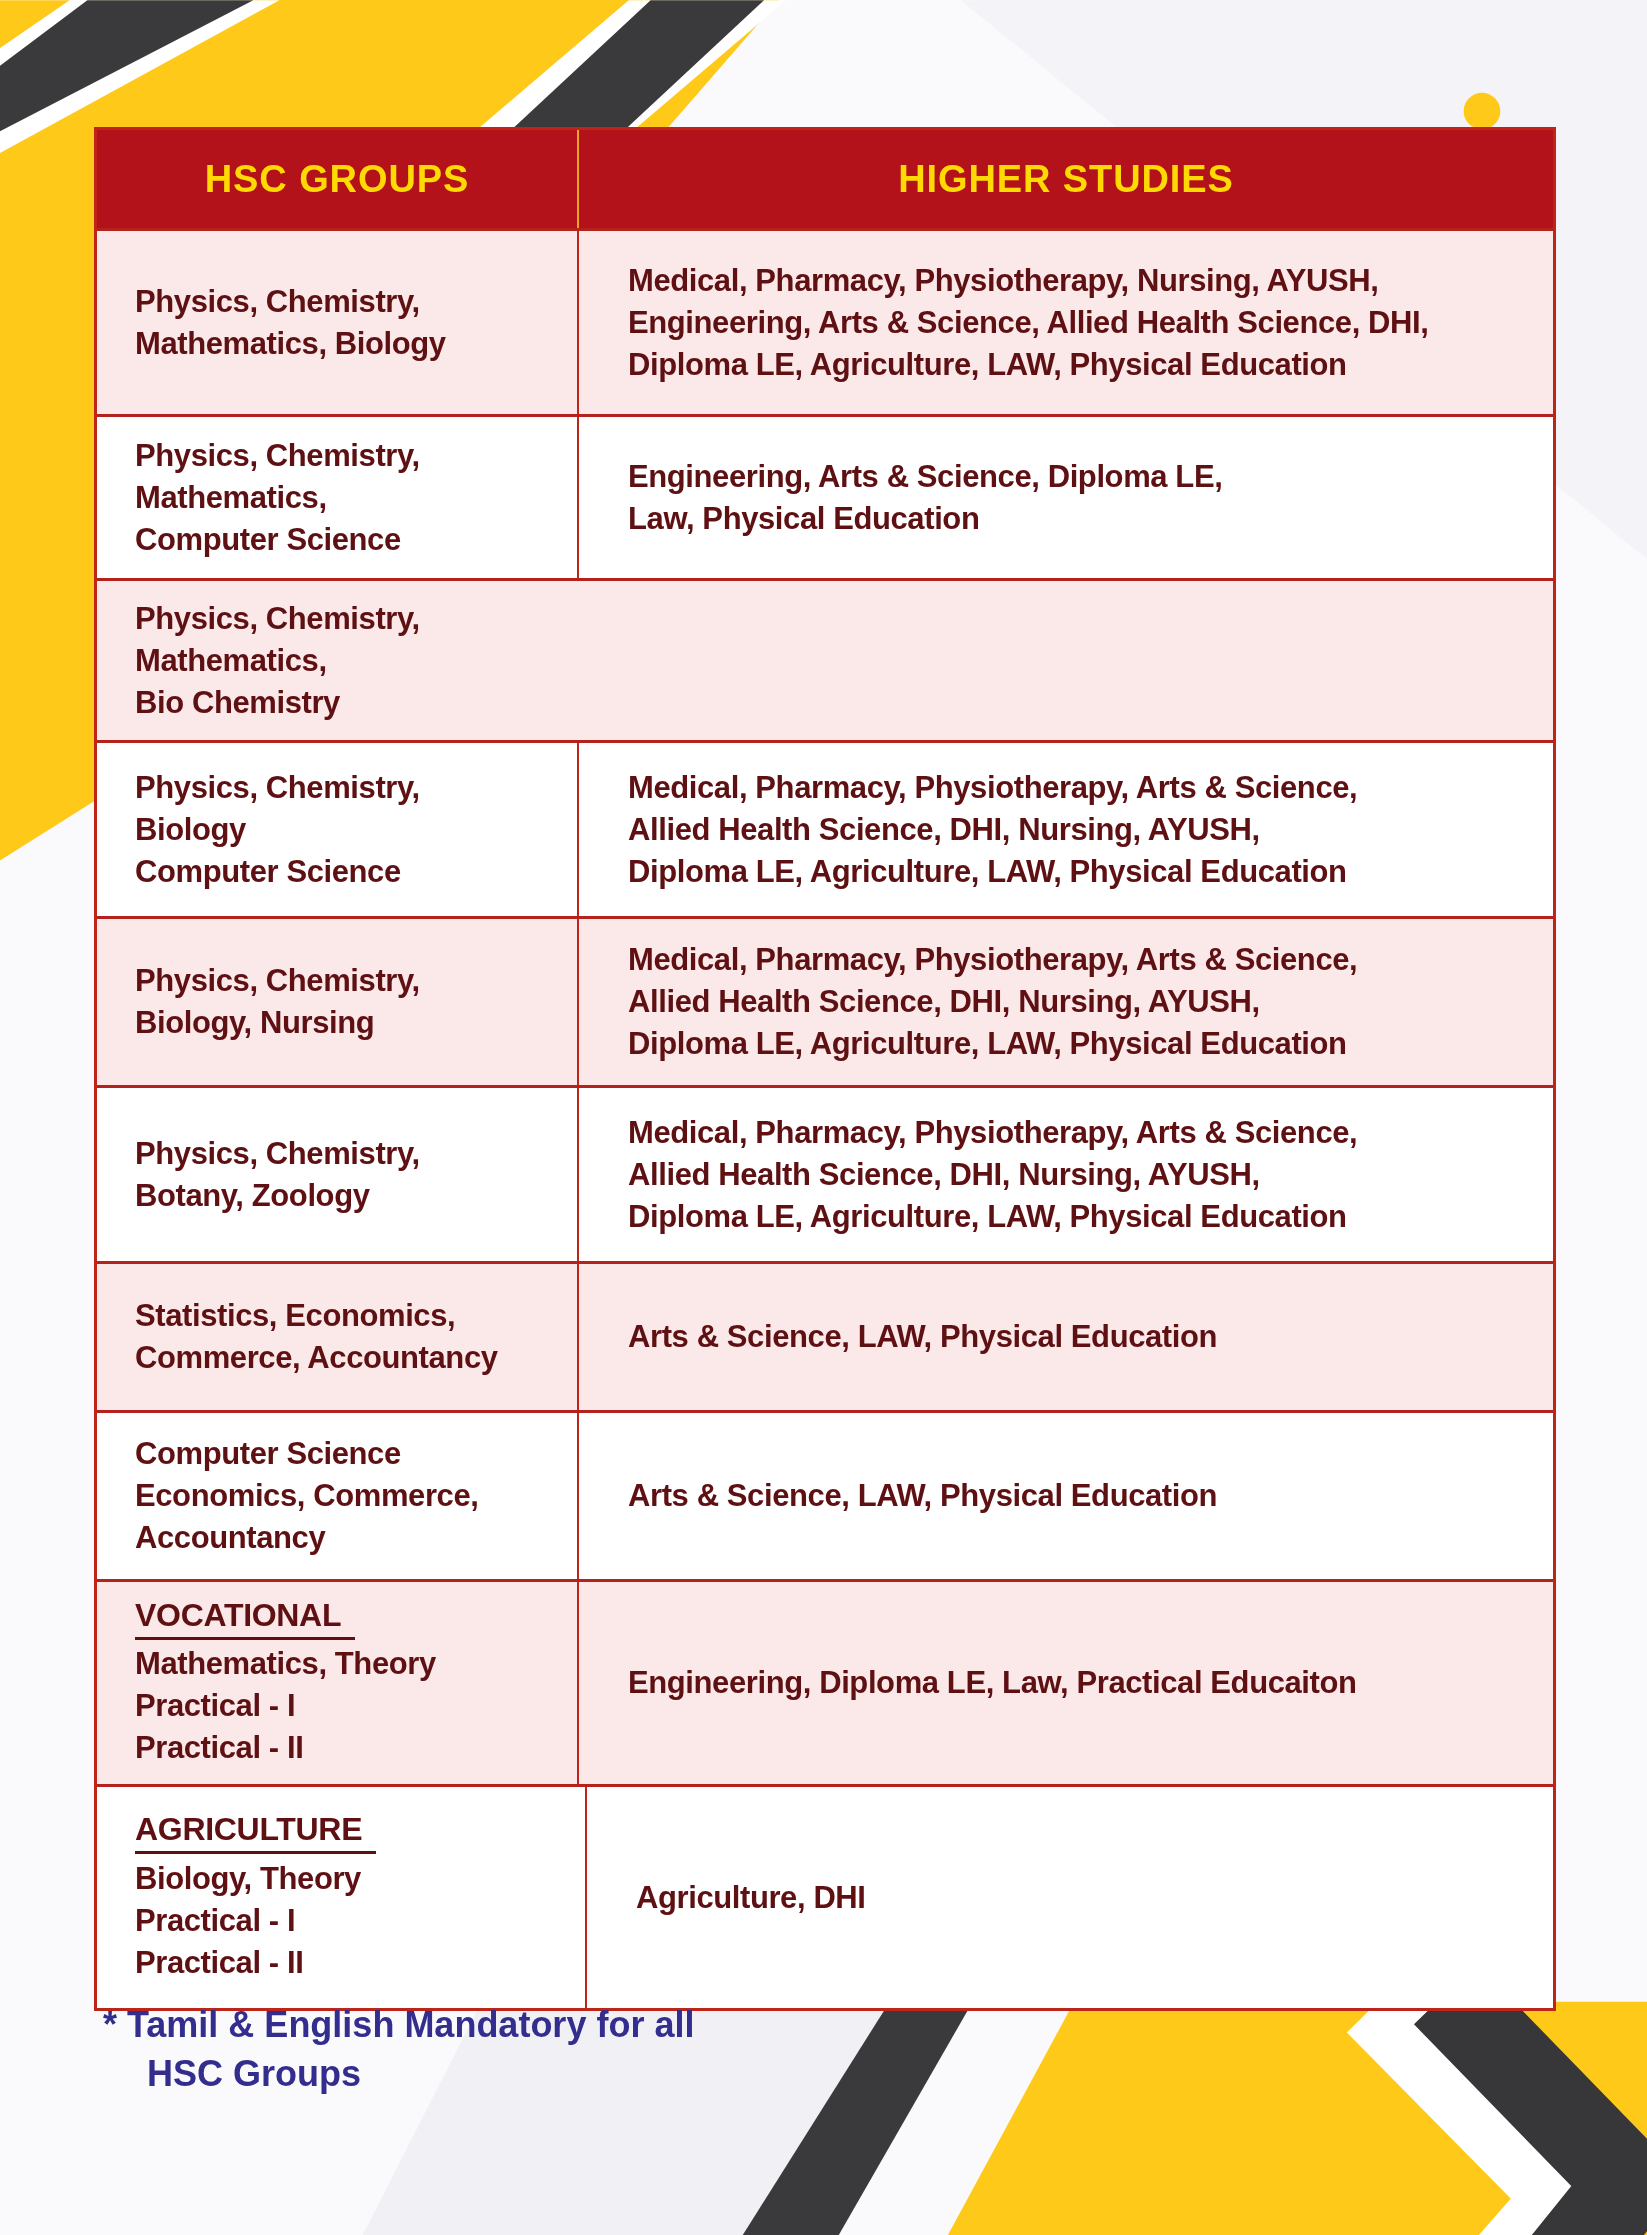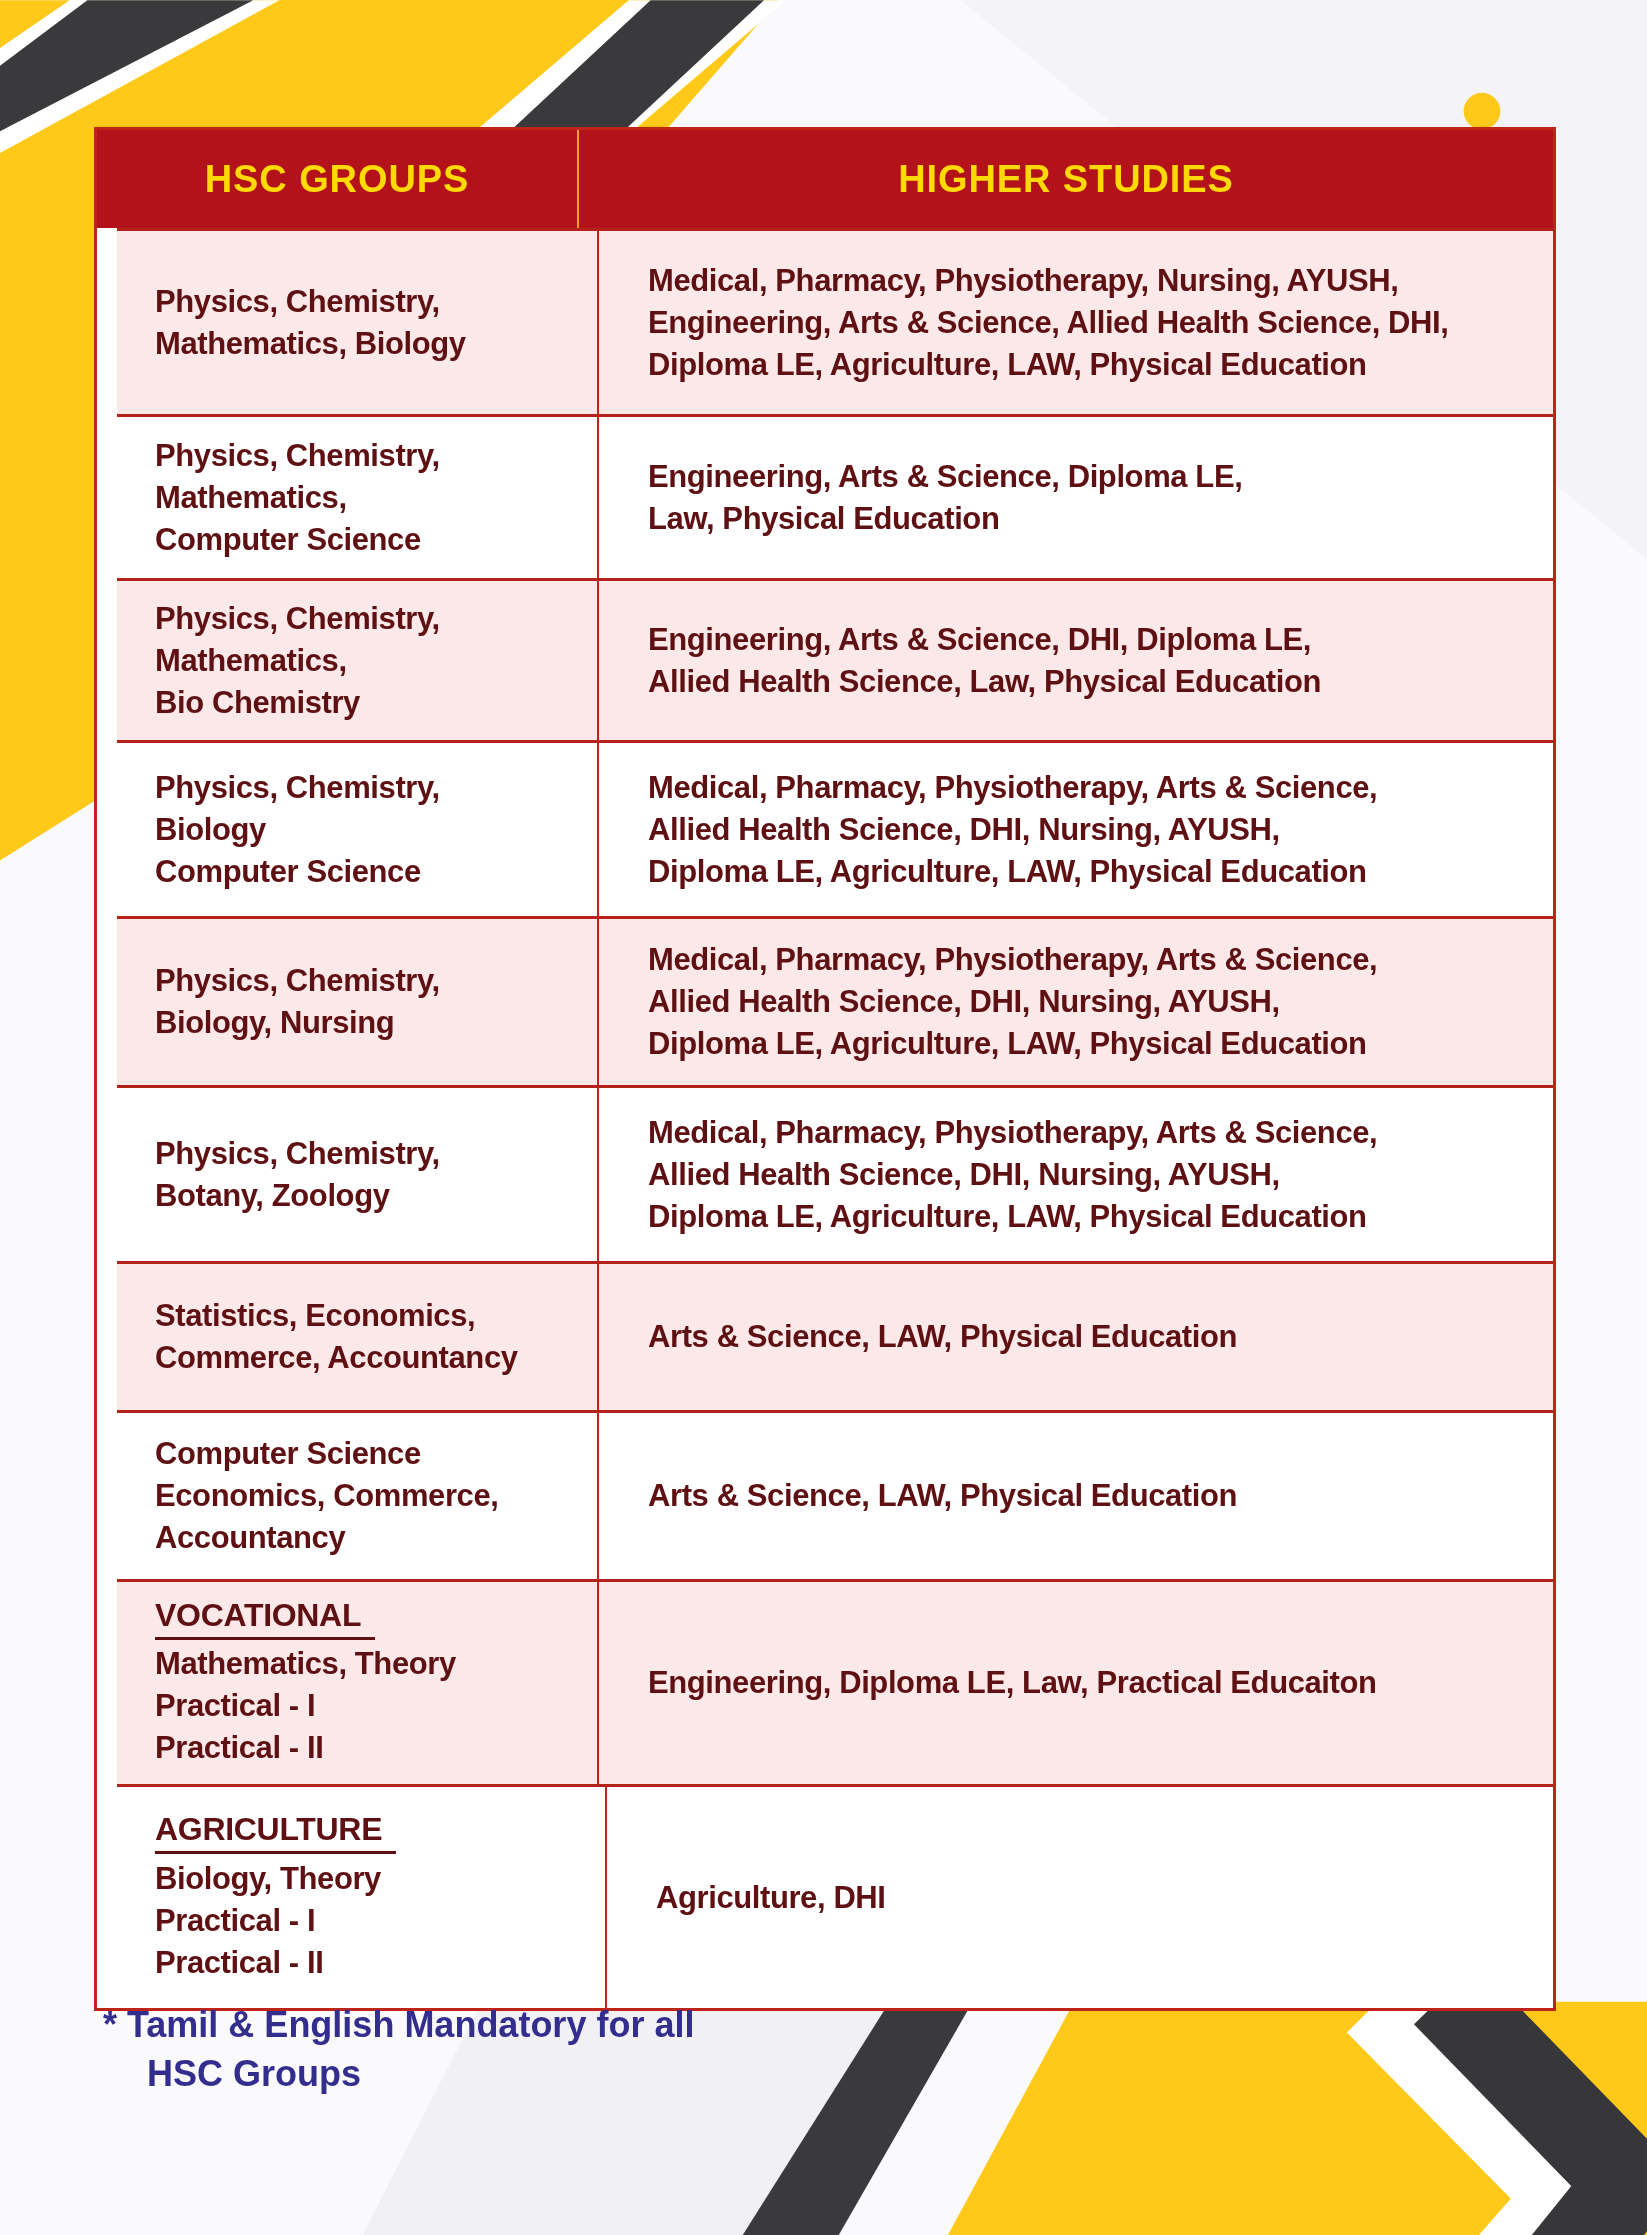--- a/index.html
+++ b/index.html
@@ -19,21 +19,21 @@
   .row{display:flex;box-sizing:border-box;}
   .row.header{height:98px;background:#B4121A;}
   .cell{box-sizing:border-box;display:flex;flex-direction:column;justify-content:center;}
   .c1{width:480px;flex:0 0 480px;padding-left:38px;padding-right:12.2px;}
   .c2{flex:1;border-left:2.6px solid #BF2418;padding-left:49px;padding-right:17.5px;}
   .row.header .c1{align-items:center;padding:0;}
   .row.header .c2{align-items:center;padding:0;border-left-color:#F0A31D;}
   .hlabel{
     color:#FFD903;font-size:38px;font-weight:bold;letter-spacing:0.9px;white-space:nowrap;
   }
-  #rows-mount .row{border-top:3.5px solid #B3231C;margin-left:20px;}
+  #rows-mount .row{border-top:3.5px solid #B3231C;}
   #rows-mount .row.pink{background:#FBE9EA;}
   #rows-mount .row.white{background:#FFFFFF;}
   #rows-mount .row:nth-child(1){height:186px;}
   #rows-mount .row:nth-child(2){height:164px;}
   #rows-mount .row:nth-child(3){height:162px;}
   #rows-mount .row:nth-child(4){height:176px;}
   #rows-mount .row:nth-child(5){height:169px;}
   #rows-mount .row:nth-child(6){height:176px;}
   #rows-mount .row:nth-child(7){height:149px;}
   #rows-mount .row:nth-child(8){height:169px;}
@@ -109,24 +109,20 @@
 Law, Physical Education</div>
     </div>
   </div>
       <div class="row body pink">
     <div class="cell c1">
 
       <div class="gtext">Physics, Chemistry,
 Mathematics,
 Bio Chemistry</div>
     </div>
-    <div class="cell c2">
-      <div class="stext">Engineering, Arts &amp; Science, DHI, Diploma LE,
-Allied Health Science, Law, Physical Education</div>
-    </div>
   </div>
       <div class="row body white">
     <div class="cell c1">
 
       <div class="gtext">Physics, Chemistry,
 Biology
 Computer Science</div>
     </div>
     <div class="cell c2">
       <div class="stext">Medical, Pharmacy, Physiotherapy, Arts &amp; Science,

